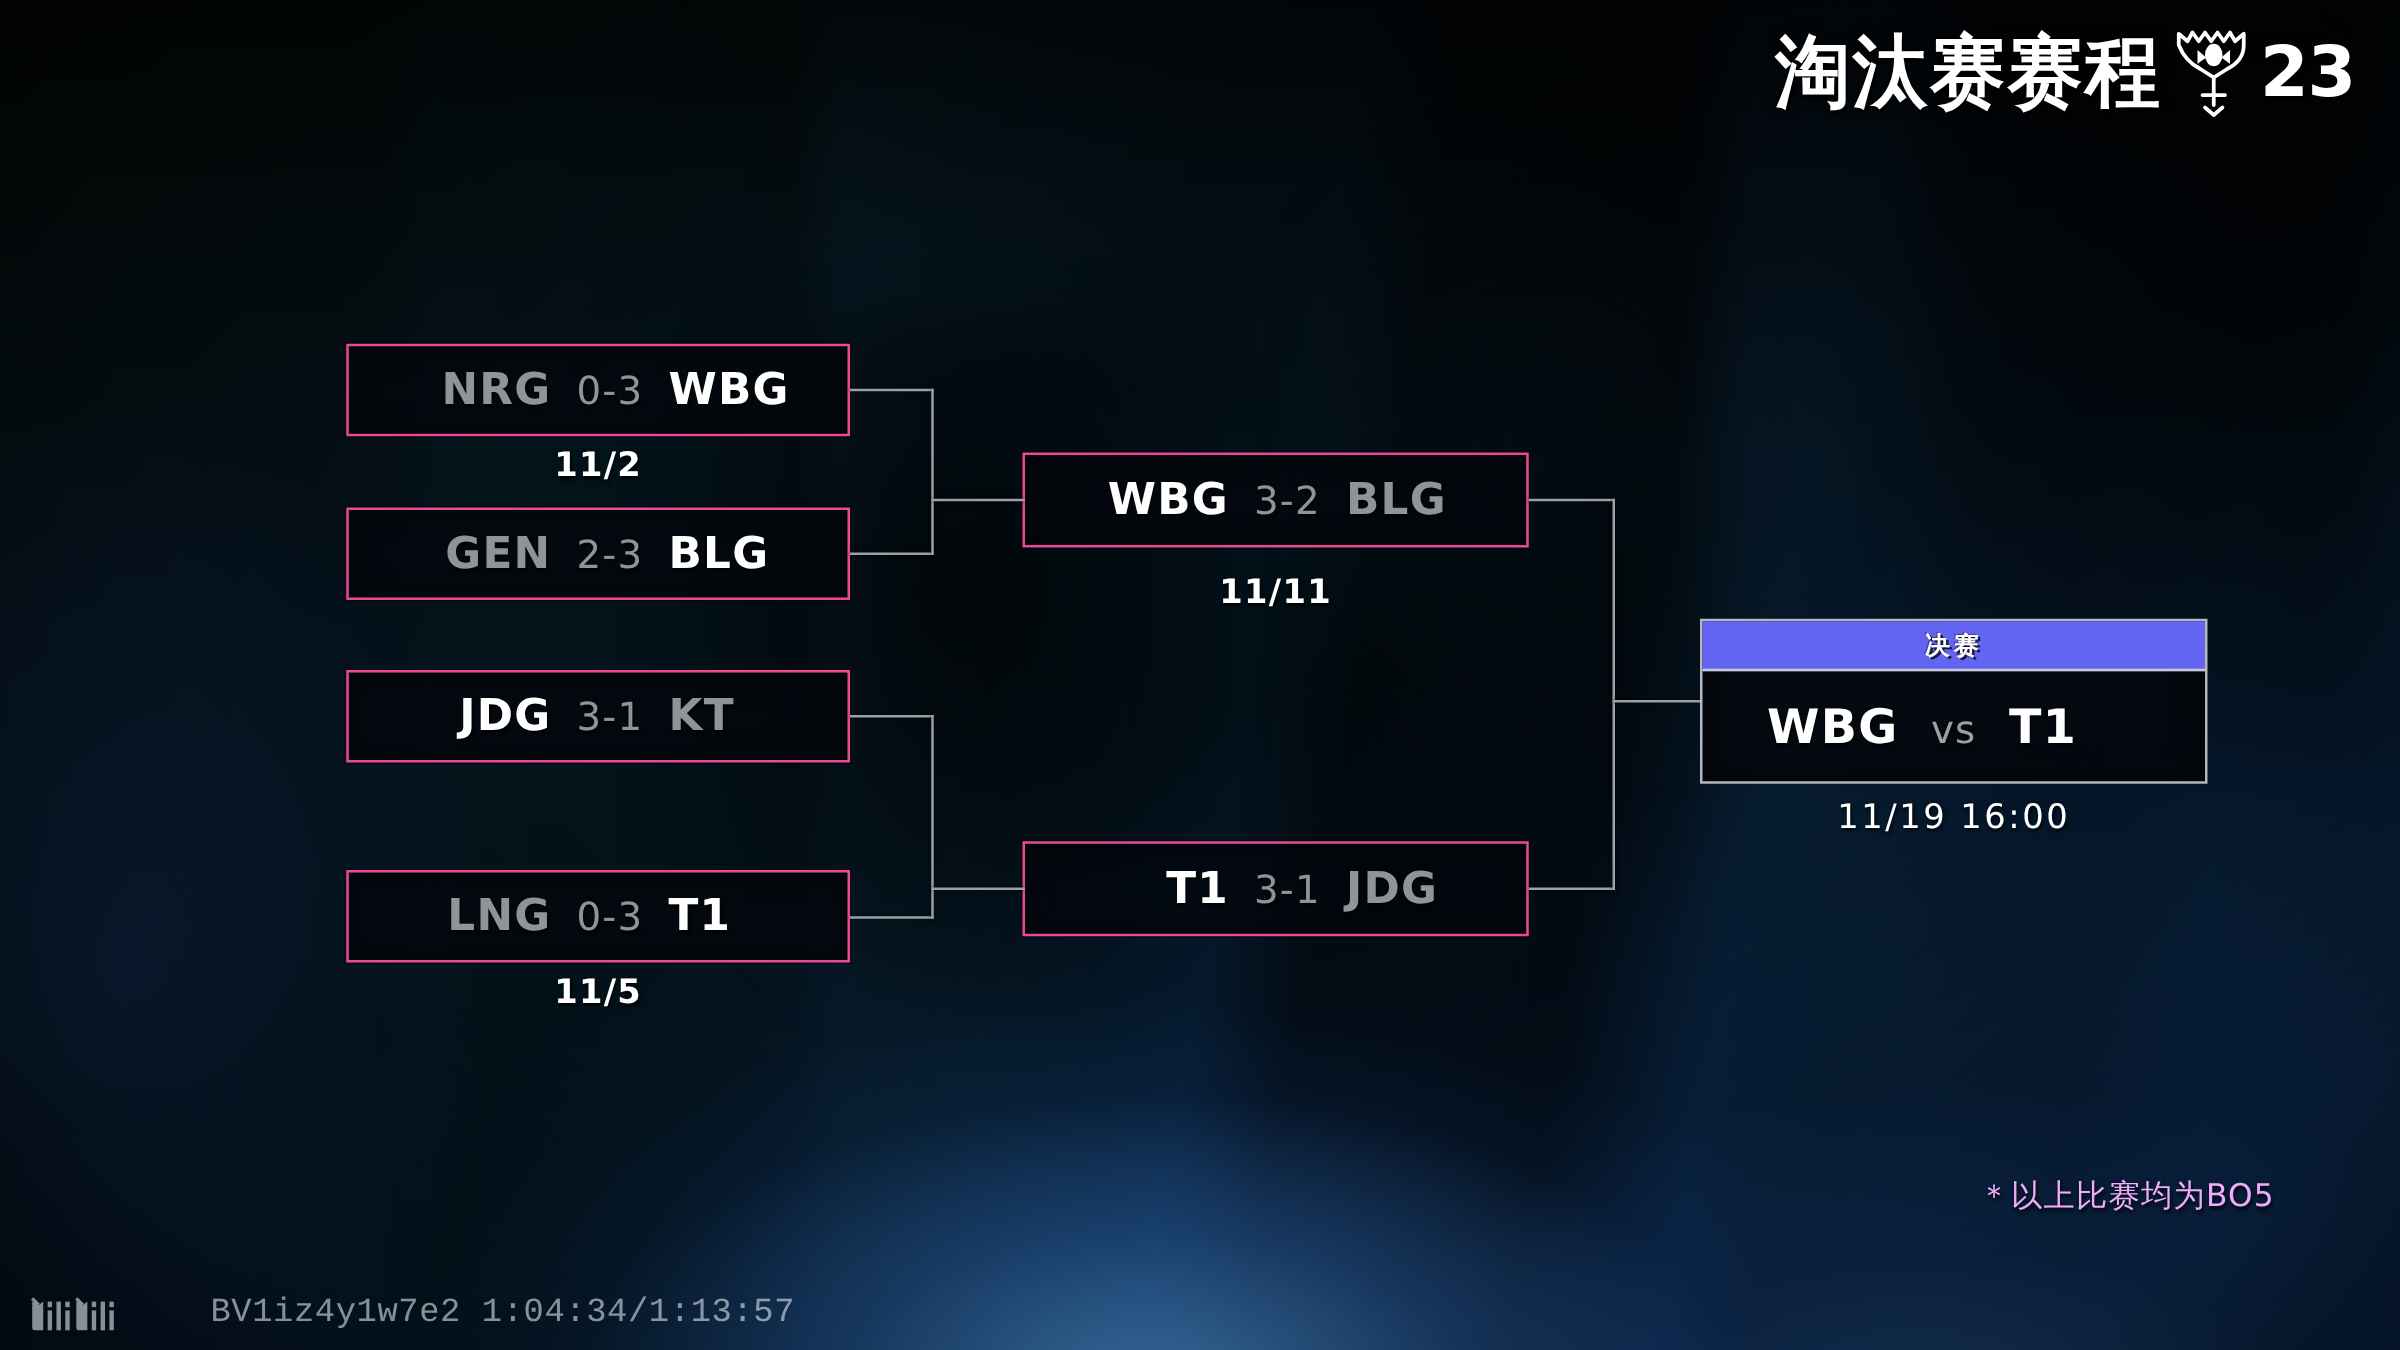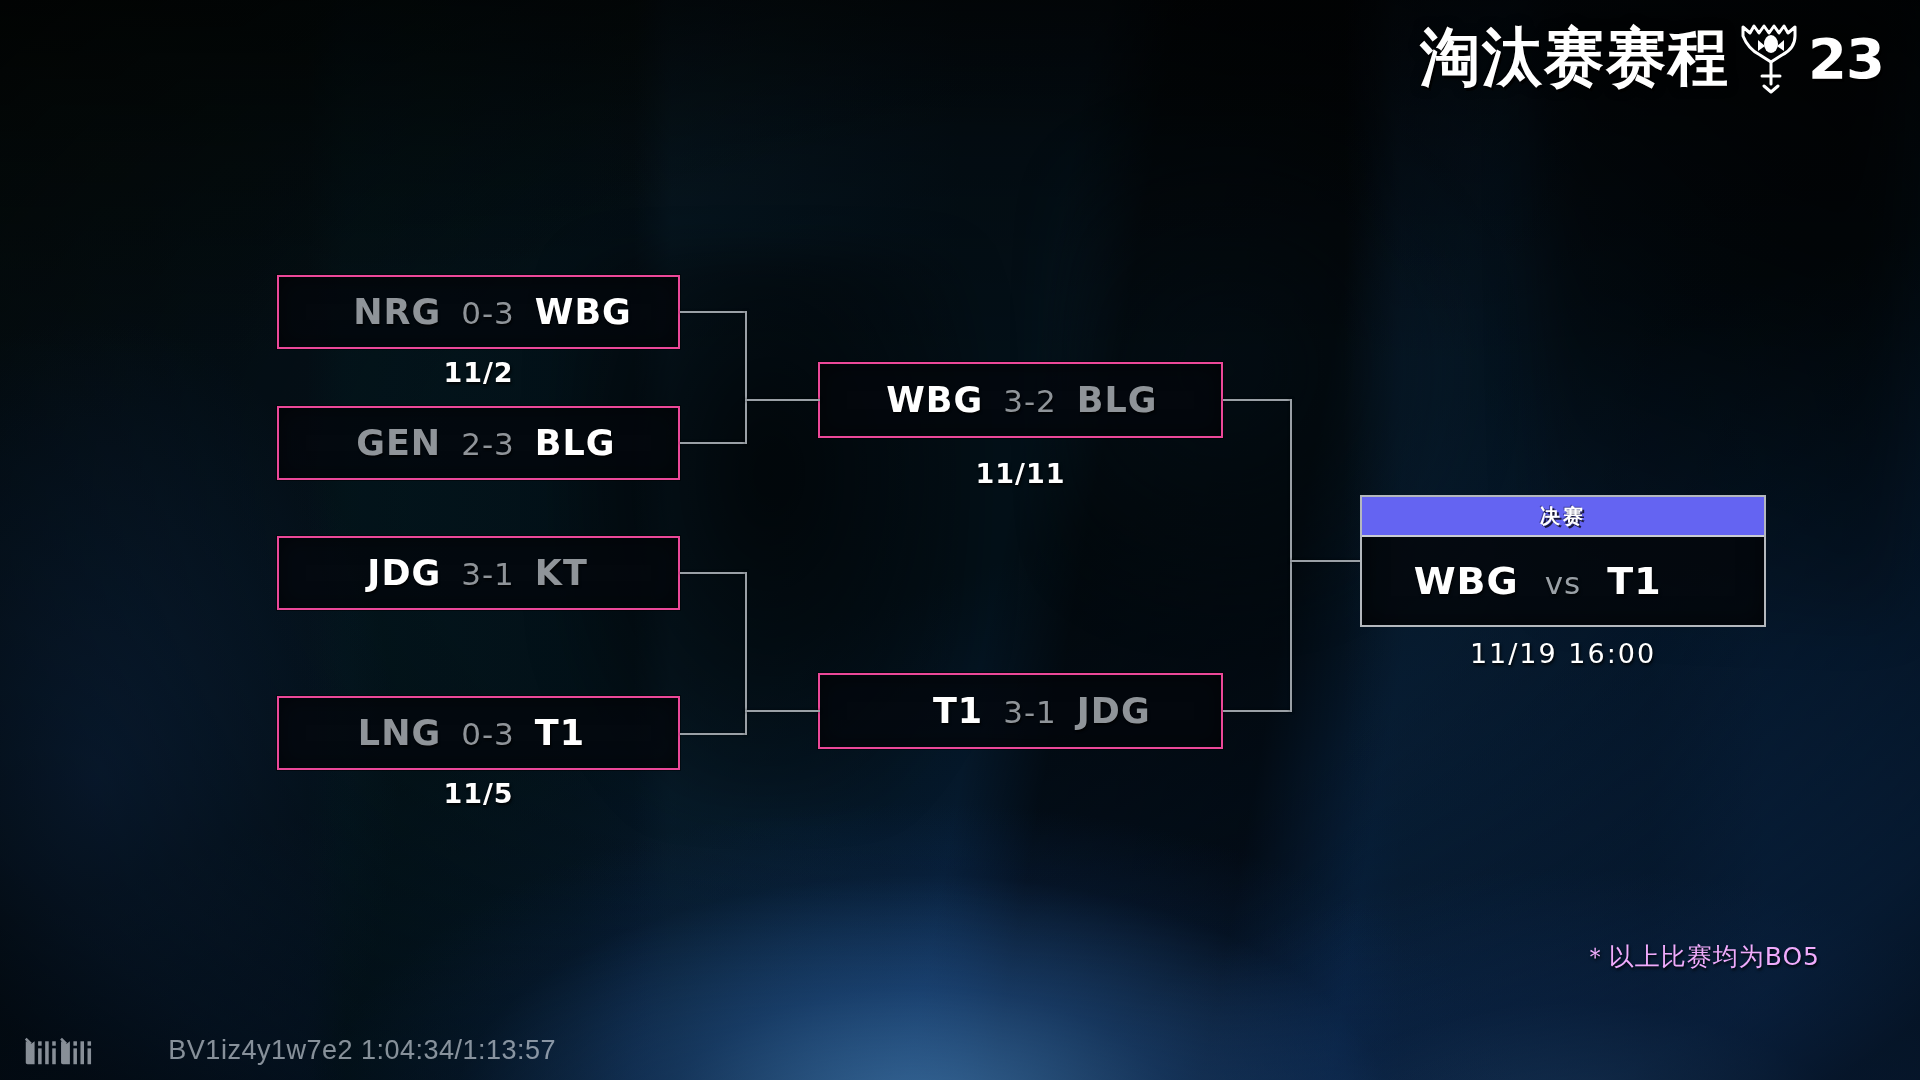--- a/index.html
+++ b/index.html
@@ -182,21 +182,21 @@
   }
 
   
   #watermark {
     position:absolute; left:24px; bottom:14px;
     display:flex; align-items:center; gap:12px;
     opacity:0.58;
   }
   #bili-logo { height:30px; width:auto; display:block; }
   #watermark-text {
-    font-family:Liberation Sans, sans-serif;
+    font-family:Liberation Mono, monospace;
     font-size:27px; color:#e6edf5; letter-spacing:0.5px;
   }
 </style>
 </head>
 <body>
 
 <div id="bg-root">
   <div class="bg-layer bg-base"></div>
   <div class="bg-layer bg-col-a"></div>
   <div class="bg-layer bg-col-b"></div>

